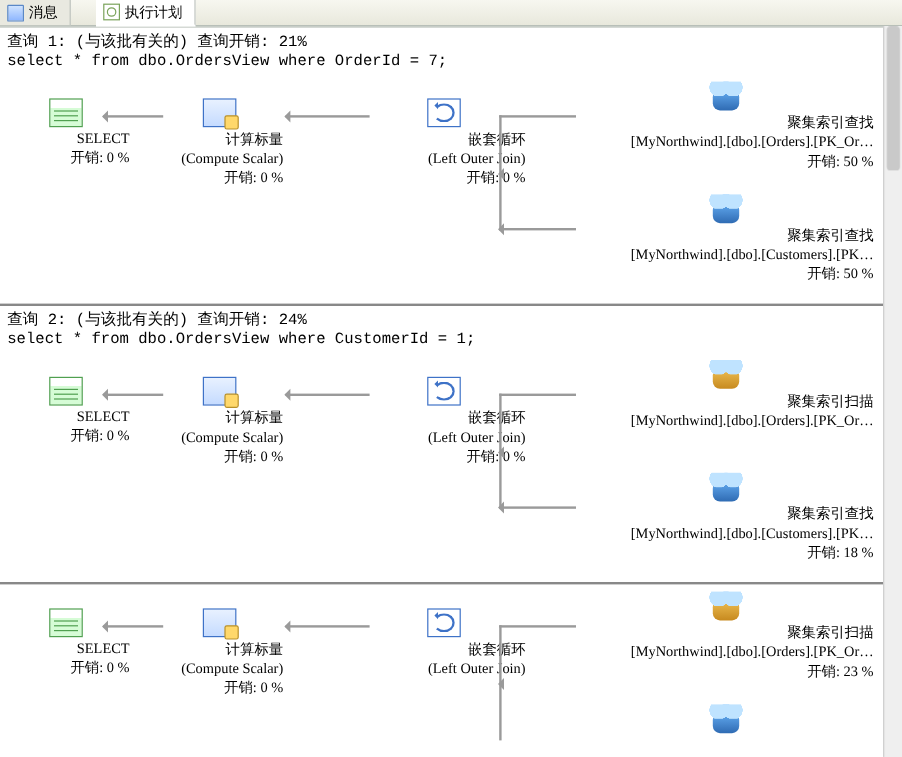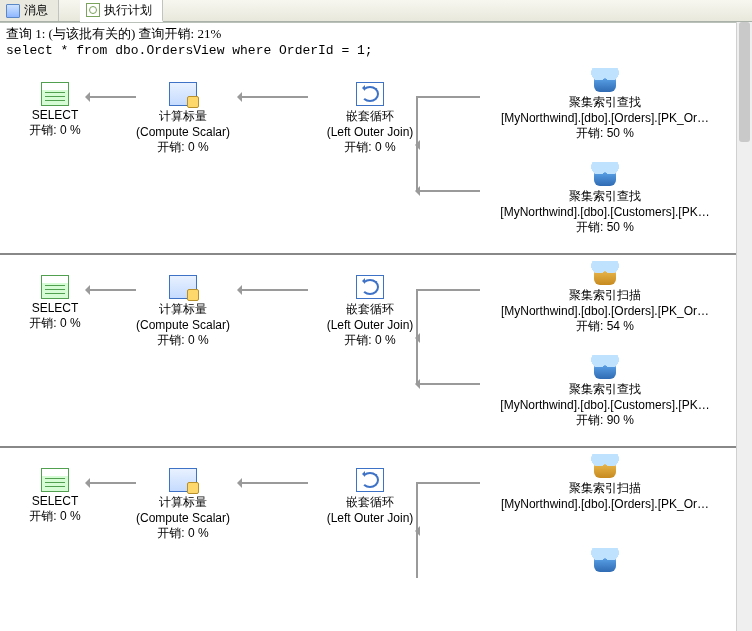--- a/index.html
+++ b/index.html
@@ -47,42 +47,42 @@
   .plan-icon::after{
     content:"";
     position:absolute; left:2px; top:2px; right:2px; bottom:2px;
     border:1px solid #7aa35b;
     border-radius:50%;
   }
   .plan-wrapper { border-top:1px solid #b9c1b9; }
   .query-block { border-bottom: 2px solid #888; padding-bottom: 6px; }
   .qheader {
     padding: 2px 6px 0 6px;
-    font-family: Liberation Serif, serif;
+    font-family: Liberation Mono, monospace;
     font-size: 13px;
   }
   .qsql {
     padding: 0 6px 4px 6px;
     font-family: Consolas, "Courier New", monospace;
     font-size: 13px;
     color: #000;
     white-space: nowrap;
     overflow: hidden;
     text-overflow: ellipsis;
   }
   .plan-area {
     position: relative;
     height: 185px;
     overflow: hidden;
   }
   .op {
     position: absolute;
     width: 190px;
-    text-align: center;
-    font-family: Liberation Sans, sans-serif;
+    text-align: right;
+    font-family: Liberation Serif, serif;
     font-size: 12px;
   }
   .op.narrow { width: 110px; }
   .op .icon { margin: 0 auto 2px auto; display:block; }
   .op .title { white-space: nowrap; overflow:hidden; text-overflow:ellipsis; padding:0 2px;}
   .op .sub   { white-space: nowrap; overflow:hidden; text-overflow:ellipsis; padding:0 2px;}
   .arrow-h {
     position: absolute;
     height: 2px;
     background: #9a9a9a;
@@ -175,21 +175,21 @@
   <div class="tab active">
     <span class="ticon plan-icon"></span>
     <span>执行计划</span>
   </div>
 </div>
 
 <div class="plan-wrapper">
 
   <div class="query-block">
     <div class="qheader">查询 1: (与该批有关的) 查询开销: 21%</div>
-    <div class="qsql">select * from dbo.OrdersView where OrderId = 1;</div>
+    <div class="qsql">select * from dbo.OrdersView where OrderId = 7;</div>
     <div class="plan-area">
 
       <div class="op narrow" style="left:0px; top:20px;">
         <span class="ico ico-select icon"></span>
         <div class="title">SELECT</div>
         <div class="sub"><span>开销: </span><span>0 %</span></div>
       </div>
 
       <div class="arrow-h" style="left:86px; top:34px; width:50px;"></div>
 
@@ -222,20 +222,22 @@
       <div class="op" style="left:480px; top:100px; width:250px;">
         <span class="ico ico-seek icon"></span>
         <div class="title">聚集索引查找</div>
         <div class="sub">[MyNorthwind].[dbo].[Customers].[PK…</div>
         <div class="sub"><span>开销: </span><span>50 %</span></div>
       </div>
     </div>
   </div>
 
   <div class="query-block">
+    <div class="qheader">查询 2: (与该批有关的) 查询开销: 24%</div>
+    <div class="qsql">select * from dbo.OrdersView where CustomerId = 1;</div>
     <div class="plan-area">
 
       <div class="op narrow" style="left:0px; top:20px;">
         <span class="ico ico-select icon"></span>
         <div class="title">SELECT</div>
         <div class="sub"><span>开销: </span><span>0 %</span></div>
       </div>
 
       <div class="arrow-h" style="left:86px; top:34px; width:50px;"></div>
 
@@ -255,28 +257,27 @@
         <div class="sub"><span>开销: </span><span>0 %</span></div>
       </div>
 
       <div class="arrow-conn" style="left:416px; top:34px; width:64px; height:96px; border-bottom:none;"></div>
       <div class="arrow-h" style="left:416px; top:128px; width:64px;"></div>
 
       <div class="op" style="left:480px; top:6px; width:250px;">
         <span class="ico ico-seek ico-scan icon"></span>
         <div class="title">聚集索引扫描</div>
         <div class="sub">[MyNorthwind].[dbo].[Orders].[PK_Or…</div>
-        <div class="sub"><span>开销: </span><span>54 %</span></div>
       </div>
 
       <div class="op" style="left:480px; top:100px; width:250px;">
         <span class="ico ico-seek icon"></span>
         <div class="title">聚集索引查找</div>
         <div class="sub">[MyNorthwind].[dbo].[Customers].[PK…</div>
-        <div class="sub"><span>开销: </span><span>90 %</span></div>
+        <div class="sub"><span>开销: </span><span>18 %</span></div>
       </div>
     </div>
   </div>
 
   <div class="query-block" style="border-bottom:none;">
     <div class="plan-area" style="height:170px;">
 
       <div class="op narrow" style="left:0px; top:20px;">
         <span class="ico ico-select icon"></span>
         <div class="title">SELECT</div>
@@ -299,20 +300,21 @@
         <div class="title">嵌套循环</div>
         <div class="sub">(Left Outer Join)</div>
       </div>
 
       <div class="arrow-conn" style="left:416px; top:34px; width:64px; height:96px; border-bottom:none;"></div>
 
       <div class="op" style="left:480px; top:6px; width:250px;">
         <span class="ico ico-seek ico-scan icon"></span>
         <div class="title">聚集索引扫描</div>
         <div class="sub">[MyNorthwind].[dbo].[Orders].[PK_Or…</div>
+        <div class="sub"><span>开销: </span><span>23 %</span></div>
       </div>
 
       <div class="op" style="left:480px; top:100px; width:250px;">
         <span class="ico ico-seek icon"></span>
 
       </div>
     </div>
   </div>
 
 </div>

